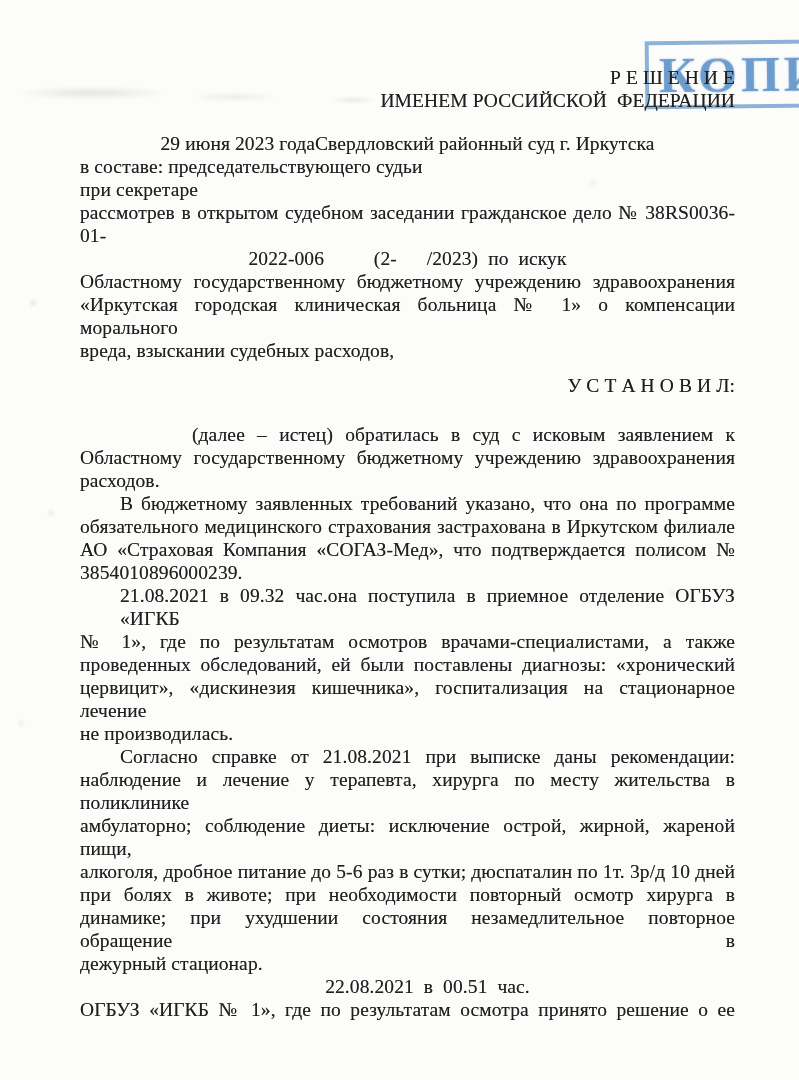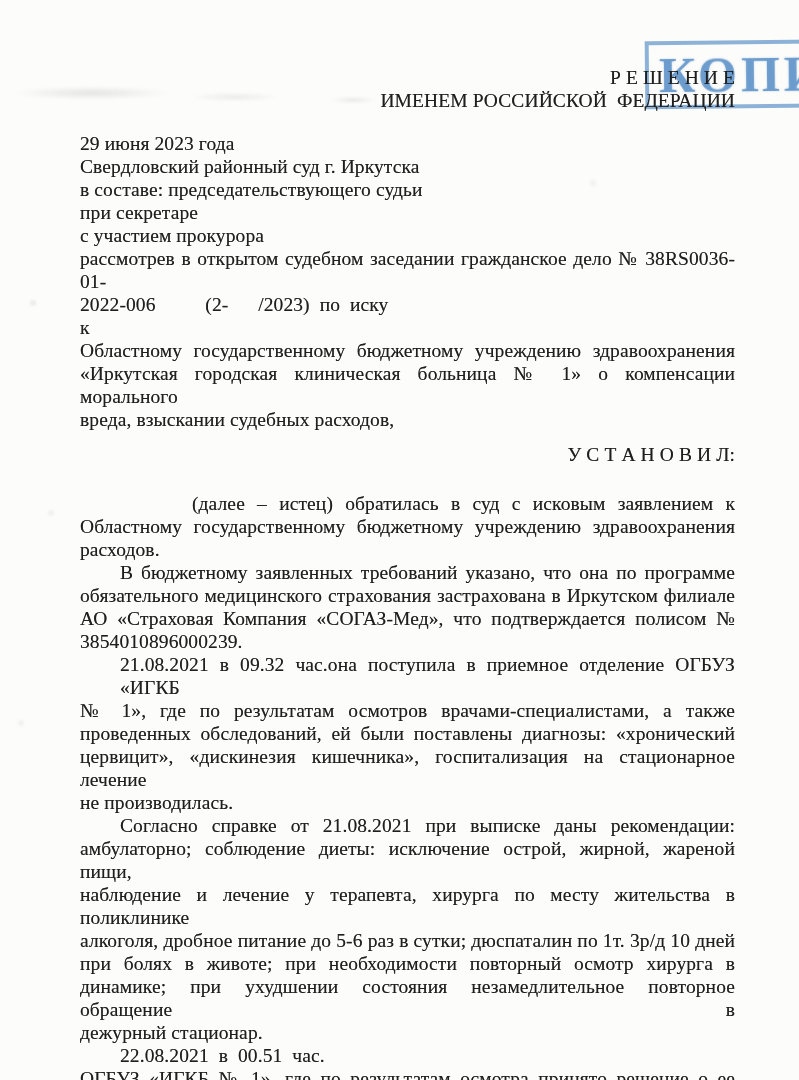--- a/index.html
+++ b/index.html
@@ -19,21 +19,21 @@
   }
   .line{
     min-height:23px;
     line-height:23px;
     letter-spacing:.1px;
     text-shadow:0 0 .4px rgba(30,30,30,.55);
   }
   .line.center{text-align:right;white-space:pre;padding-left:34px;}
   .line.justify{text-align:justify;text-align-last:justify;}
   .line.left{text-align:left;}
-  .line.split{display:flex;justify-content:center;flex-direction:column;}
+  .line.split{display:flex;justify-content:center;}
   .line.split span{white-space:pre;}
   
   .stamp{
     position:absolute;
     left:645px;top:40px;
     height:58px;
     width:230px;
     padding:2px 0 0 10px;
     border:4px solid rgba(98,149,201,.72);
     color:rgba(98,149,201,.88);
@@ -76,21 +76,20 @@
   <div class="content">
       <div class="line center">Р Е Ш Е Н И Е</div>
       <div class="line center">ИМЕНЕМ РОССИЙСКОЙ  ФЕДЕРАЦИИ</div>
       <div class="line gap" style="height: 20px; min-height: 0px;"></div>
       <div class="line split">
         <span>29 июня 2023 года</span>
         <span>Свердловский районный суд г. Иркутска</span>
       </div>
       <div class="line left">в составе: председательствующего судьи</div>
       <div class="line left">при секретаре</div>
-      <div class="line left">с участием прокурора</div>
       <div class="line justify">рассмотрев в открытом судебном заседании гражданское дело № 38RS0036-01-</div>
       <div class="line split">
         <span>2022-006          (2-      /2023)  по  иску</span>
         <span>к</span>
       </div>
       <div class="line justify">Областному государственному бюджетному учреждению здравоохранения</div>
       <div class="line justify">«Иркутская городская клиническая больница № 1» о компенсации морального</div>
       <div class="line left">вреда, взыскании судебных расходов,</div>
       <div class="line gap" style="height: 12px; min-height: 0px;"></div>
       <div class="line center">У С Т А Н О В И Л:</div>
@@ -101,22 +100,22 @@
       <div class="line justify" style="padding-left: 40px;">В бюджетному заявленных требований указано, что она по программе</div>
       <div class="line justify">обязательного медицинского страхования застрахована в Иркутском филиале</div>
       <div class="line justify">АО «Страховая Компания «СОГАЗ-Мед», что подтверждается полисом №</div>
       <div class="line left">3854010896000239.</div>
       <div class="line justify" style="padding-left: 40px;">21.08.2021 в 09.32 час.она поступила в приемное отделение ОГБУЗ «ИГКБ</div>
       <div class="line justify">№ 1», где по результатам осмотров врачами-специалистами, а также</div>
       <div class="line justify">проведенных обследований, ей были поставлены диагнозы: «хронический</div>
       <div class="line justify">цервицит», «дискинезия кишечника», госпитализация на стационарное лечение</div>
       <div class="line left">не производилась.</div>
       <div class="line justify" style="padding-left: 40px;">Согласно справке от 21.08.2021 при выписке даны рекомендации:</div>
+      <div class="line justify">наблюдение и лечение у терапевта, хирурга по месту жительства в поликлинике</div>
       <div class="line justify">амбулаторно; соблюдение диеты: исключение острой, жирной, жареной пищи,</div>
-      <div class="line justify">наблюдение и лечение у терапевта, хирурга по месту жительства в поликлинике</div>
       <div class="line justify">алкоголя, дробное питание до 5-6 раз в сутки; дюспаталин по 1т. 3р/д 10 дней</div>
       <div class="line justify">при болях в животе; при необходимости повторный осмотр хирурга в</div>
       <div class="line justify">динамике; при ухудшении состояния незамедлительное повторное обращение в</div>
       <div class="line left">дежурный стационар.</div>
       <div class="line split" style="padding-left: 40px;">
         <span>22.08.2021  в  00.51  час.</span>
       </div>
       <div class="line justify">ОГБУЗ «ИГКБ № 1», где по результатам осмотра принято решение о ее</div>
     </div>
 </div>

